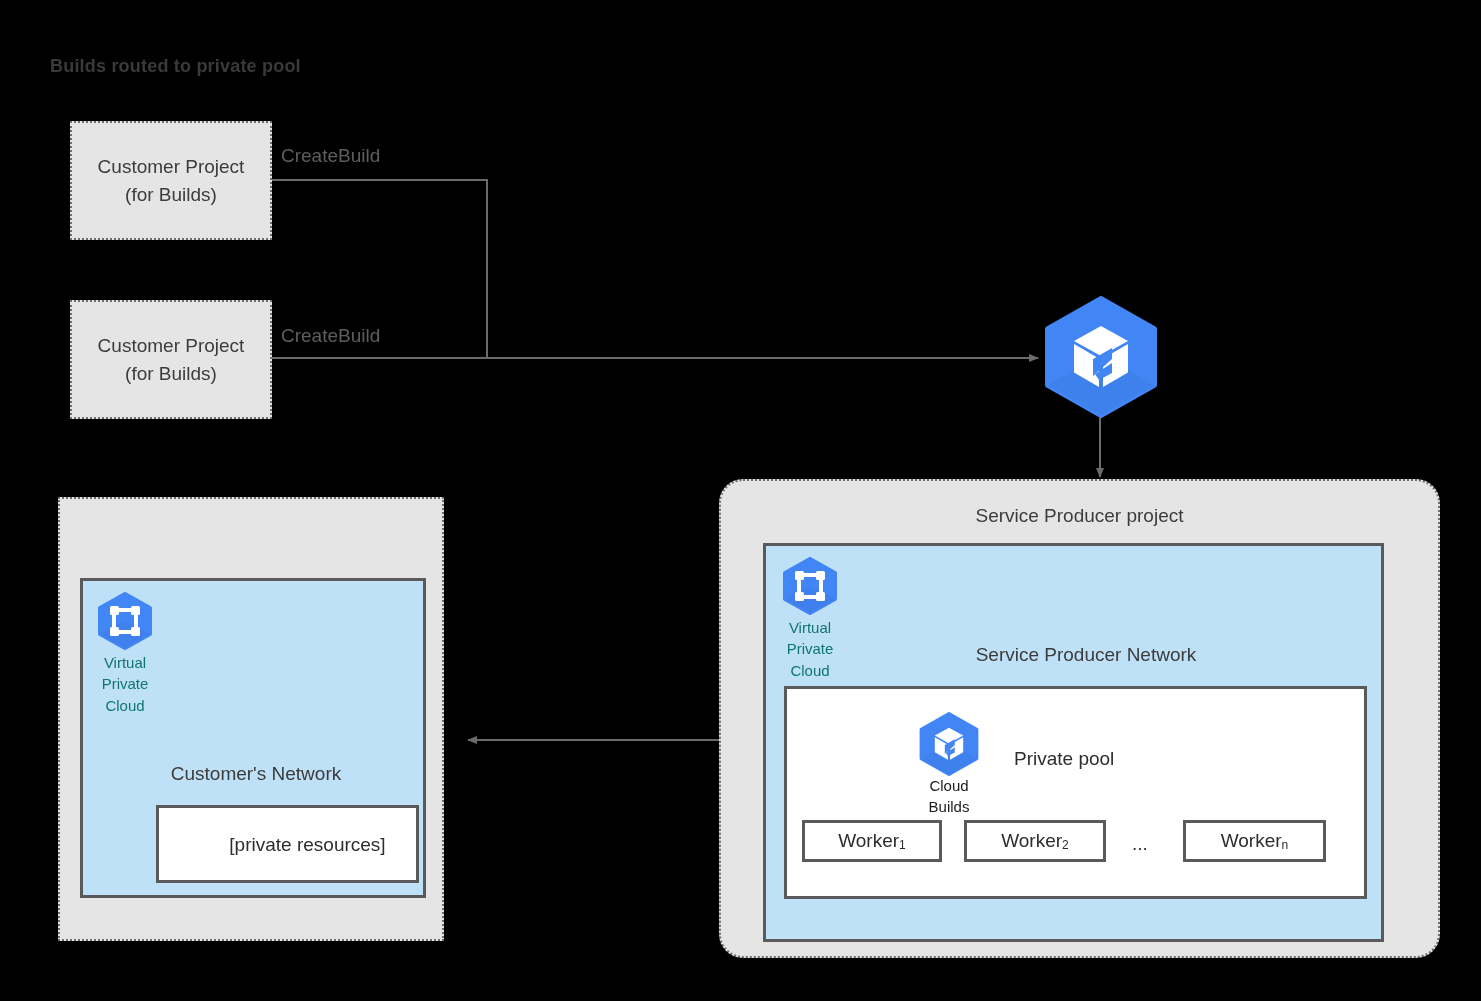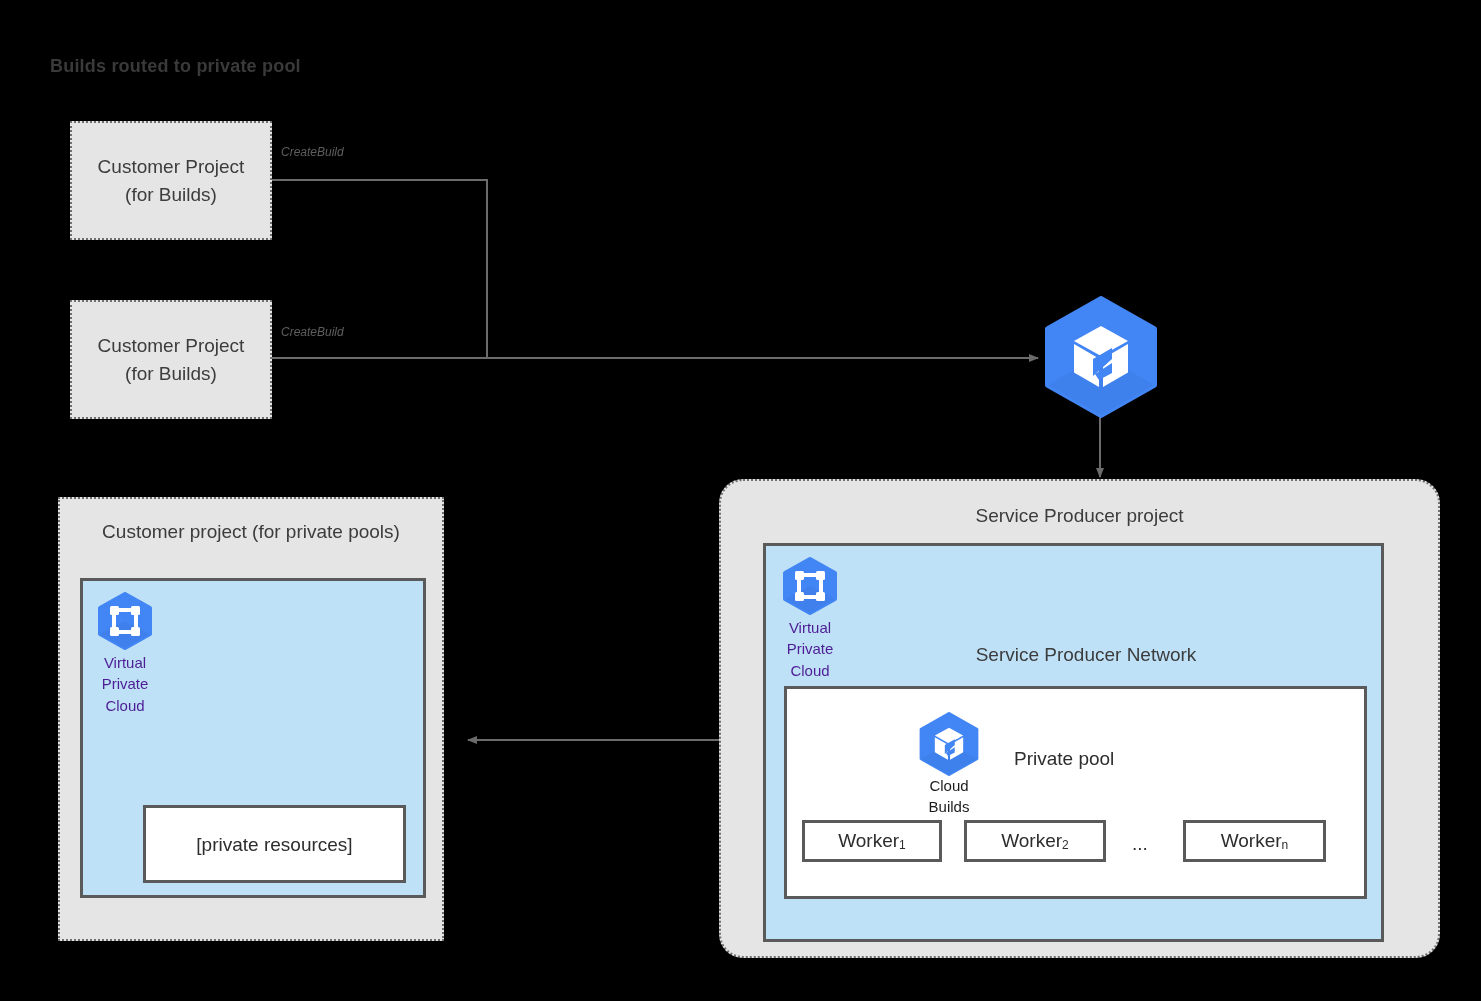--- a/index.html
+++ b/index.html
@@ -41,24 +41,23 @@
     color: #3c3c3c;
     font-size: 19px;
     line-height: 1.45;
     text-align: center;
     margin-left: 12px;
   }
 
   
   .conn-label {
     position: absolute;
-    font-size: 12px;
+    font-size: 19px;
     color: #5e5e5e;
     white-space: nowrap;
-    font-style: italic;
   }
 
   
   #wires {
     position: absolute;
     left: 0;
     top: 0;
     width: 1481px;
     height: 1001px;
     pointer-events: none;
@@ -94,21 +93,21 @@
     position: absolute;
     font-size: 19px;
     color: #3c3c3c;
     white-space: nowrap;
     text-align: center;
     margin-top: 40px;
   }
   .vpc-caption {
     position: absolute;
     font-size: 15px;
-    color: #4c1d95;
+    color: #0f766e;
     line-height: 1.42;
     text-align: center;
     white-space: nowrap;
   }
 
   
   .white-box {
     position: absolute;
     background: #ffffff;
     border: 3px solid #5a5a5a;
@@ -209,21 +208,20 @@
         <path d="M59,30 L86,45 L59,60 L32,45 Z"></path>
         <path d="M32,48 L57,62.5 L57,91 L32,76.5 Z"></path>
         <path d="M61,62.5 L86,48 L86,76.5 L61,91 Z"></path>
       </g>
       <path d="M51,63 L70,52 L70,63 L51,80 Z" fill="#4285f4"></path>
       <path d="M53,78 L70,67 L70,77 L57,84 Z" fill="#4285f4"></path>
     </svg>
   </div>
 
   <div class="project-panel" style="left:58px; top:497px; width:386px; height:444px;">
-    <div class="panel-title" style="top:22px; left:0;">Customer project (for private pools)</div>
 
     <div class="network-box" style="left:20px; top:79px; width:346px; height:320px;">
 
       <div class="hex-icon" style="left:14px; top:11px; width:56px; height:58px;">
         <svg width="56" height="58" viewBox="0 0 56 58">
           <path d="M28,2 L53,16 L53,42 L28,56 L3,42 L3,16 Z" fill="#4285f4" stroke="#4285f4" stroke-width="4" stroke-linejoin="round"></path>
           <path d="M28,29 L53,42 L28,56 L3,42 Z" fill="#3b78e0" opacity="0.35"></path>
           <g fill="#ffffff">
             <rect x="17" y="18" width="22" height="22" rx="3" ry="3" fill="none" stroke="#ffffff" stroke-width="4"></rect>
             <rect x="13" y="14" width="9" height="9" rx="1.5"></rect>
@@ -232,22 +230,23 @@
             <rect x="34" y="35" width="9" height="9" rx="1.5"></rect>
           </g>
         </svg>
       </div>
       <div class="vpc-caption" style="left:3px; top:71px; width:78px;">
         <div>Virtual</div>
         <div>Private</div>
         <div>Cloud</div>
       </div>
 
-
-      <div class="white-box" style="left:60px; top:224px; width:263px; height:78px;">
+      <div class="network-title" style="left:0; top:142px; width:346px;">Customer's Network</div>
+
+      <div class="white-box" style="left:73px; top:224px; width:263px; height:78px;padding-left:20px;">
         <div class="white-box-label" style="top:26px;">[private resources]</div>
       </div>
     </div>
   </div>
 
   <div class="project-panel" style="left:719px; top:479px; width:721px; height:479px;border-radius:24px;">
     <div class="panel-title" style="top:24px; left:0;">Service Producer project</div>
 
     <div class="network-box" style="left:42px; top:62px; width:621px; height:399px;">
 

